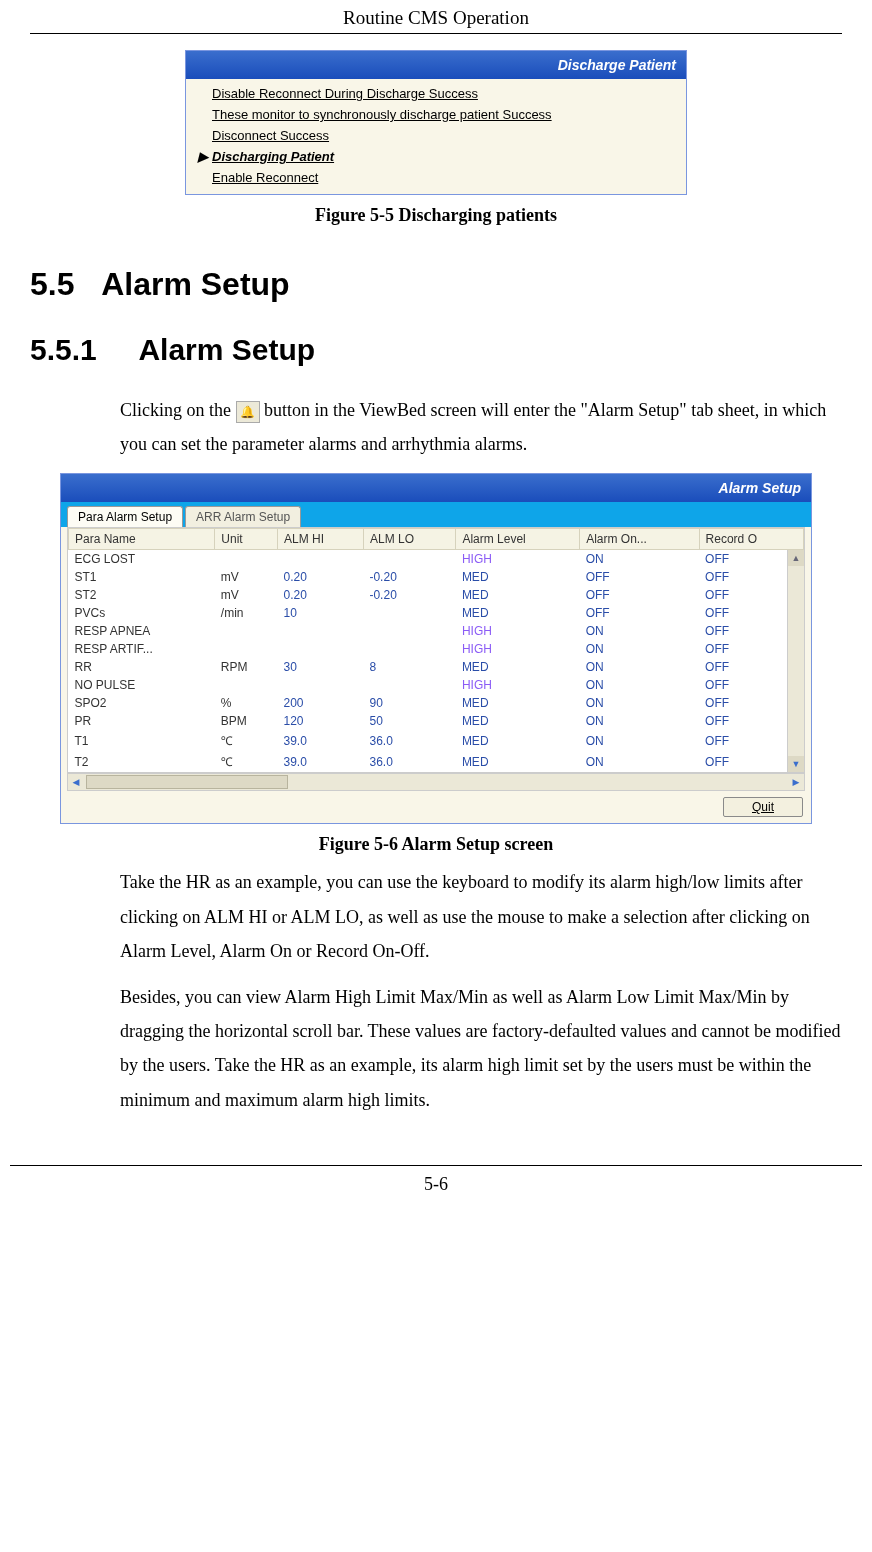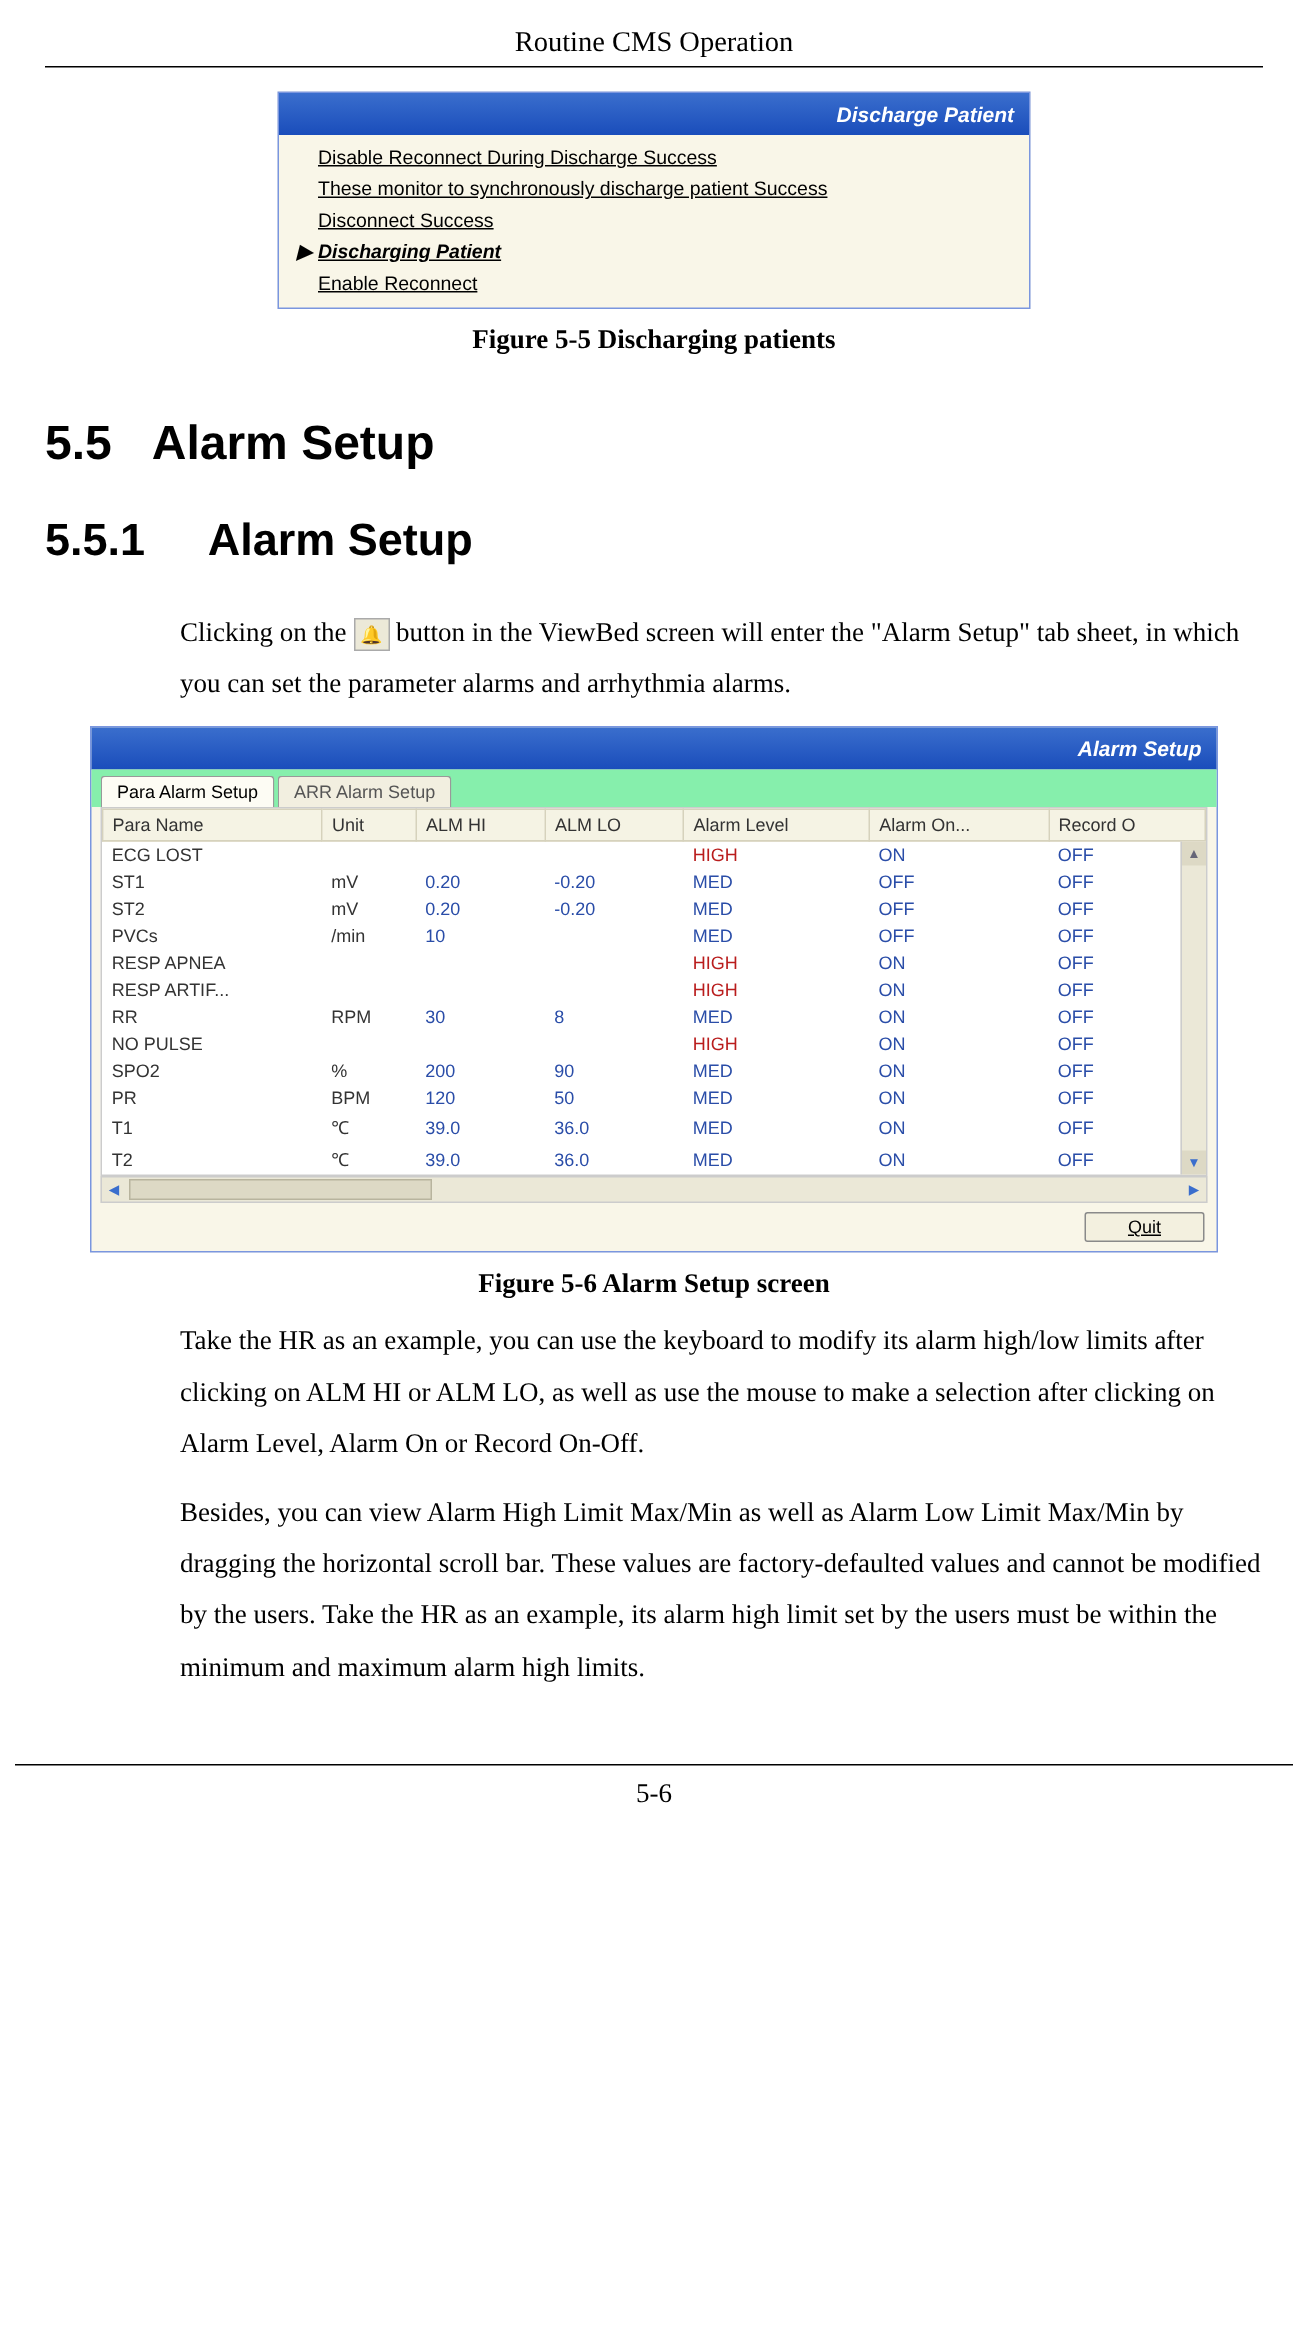--- a/index.html
+++ b/index.html
@@ -4,21 +4,21 @@
 <style>
   body {
     font-family: "Times New Roman", serif;
     margin: 0;
     padding: 0;
     background: #fff;
     color: #000;
     width: 872px;
   }
   .page {
-    padding: 12px 30px 20px 30px;
+    padding: 1px 30px 20px 30px;
   }
   .header {
     text-align: center;
     font-size: 19px;
     padding: 6px 0 4px 0;
     border-bottom: 1px solid #000;
   }
   .dialog-box {
     margin: 16px auto 8px auto;
     width: 500px;
@@ -95,21 +95,21 @@
   }
   .alarm-dialog {
     margin: 6px 30px 8px 30px;
     border: 1px solid #7a96df;
     background: #f9f6e8;
     font-family: Tahoma, Arial, sans-serif;
     font-size: 12px;
   }
   .tabs {
     display: flex;
-    background: #86efac;
+    background: #0ea5e9;
     padding: 4px 6px 0 6px;
     gap: 2px;
   }
   .tab {
     border: 1px solid #999;
     border-bottom: none;
     padding: 3px 10px;
     background: #fdfcf4;
     border-radius: 3px 3px 0 0;
     font-size: 12px;
@@ -136,21 +136,21 @@
     padding: 3px 6px;
     text-align: left;
     font-weight: normal;
     font-size: 12px;
   }
   table.alarm-table td {
     padding: 2px 6px;
     white-space: nowrap;
   }
   .blue-cell { color: #2a4da8; }
-  .gray-cell { color: #b91c1c; }
+  .gray-cell { color: #8b5cf6; }
   .vscroll {
     position: absolute;
     right: 0;
     top: 22px;
     bottom: 0;
     width: 16px;
     background: #ebe8d7;
     border-left: 1px solid #ccc;
   }
   .vscroll .up, .vscroll .down {

